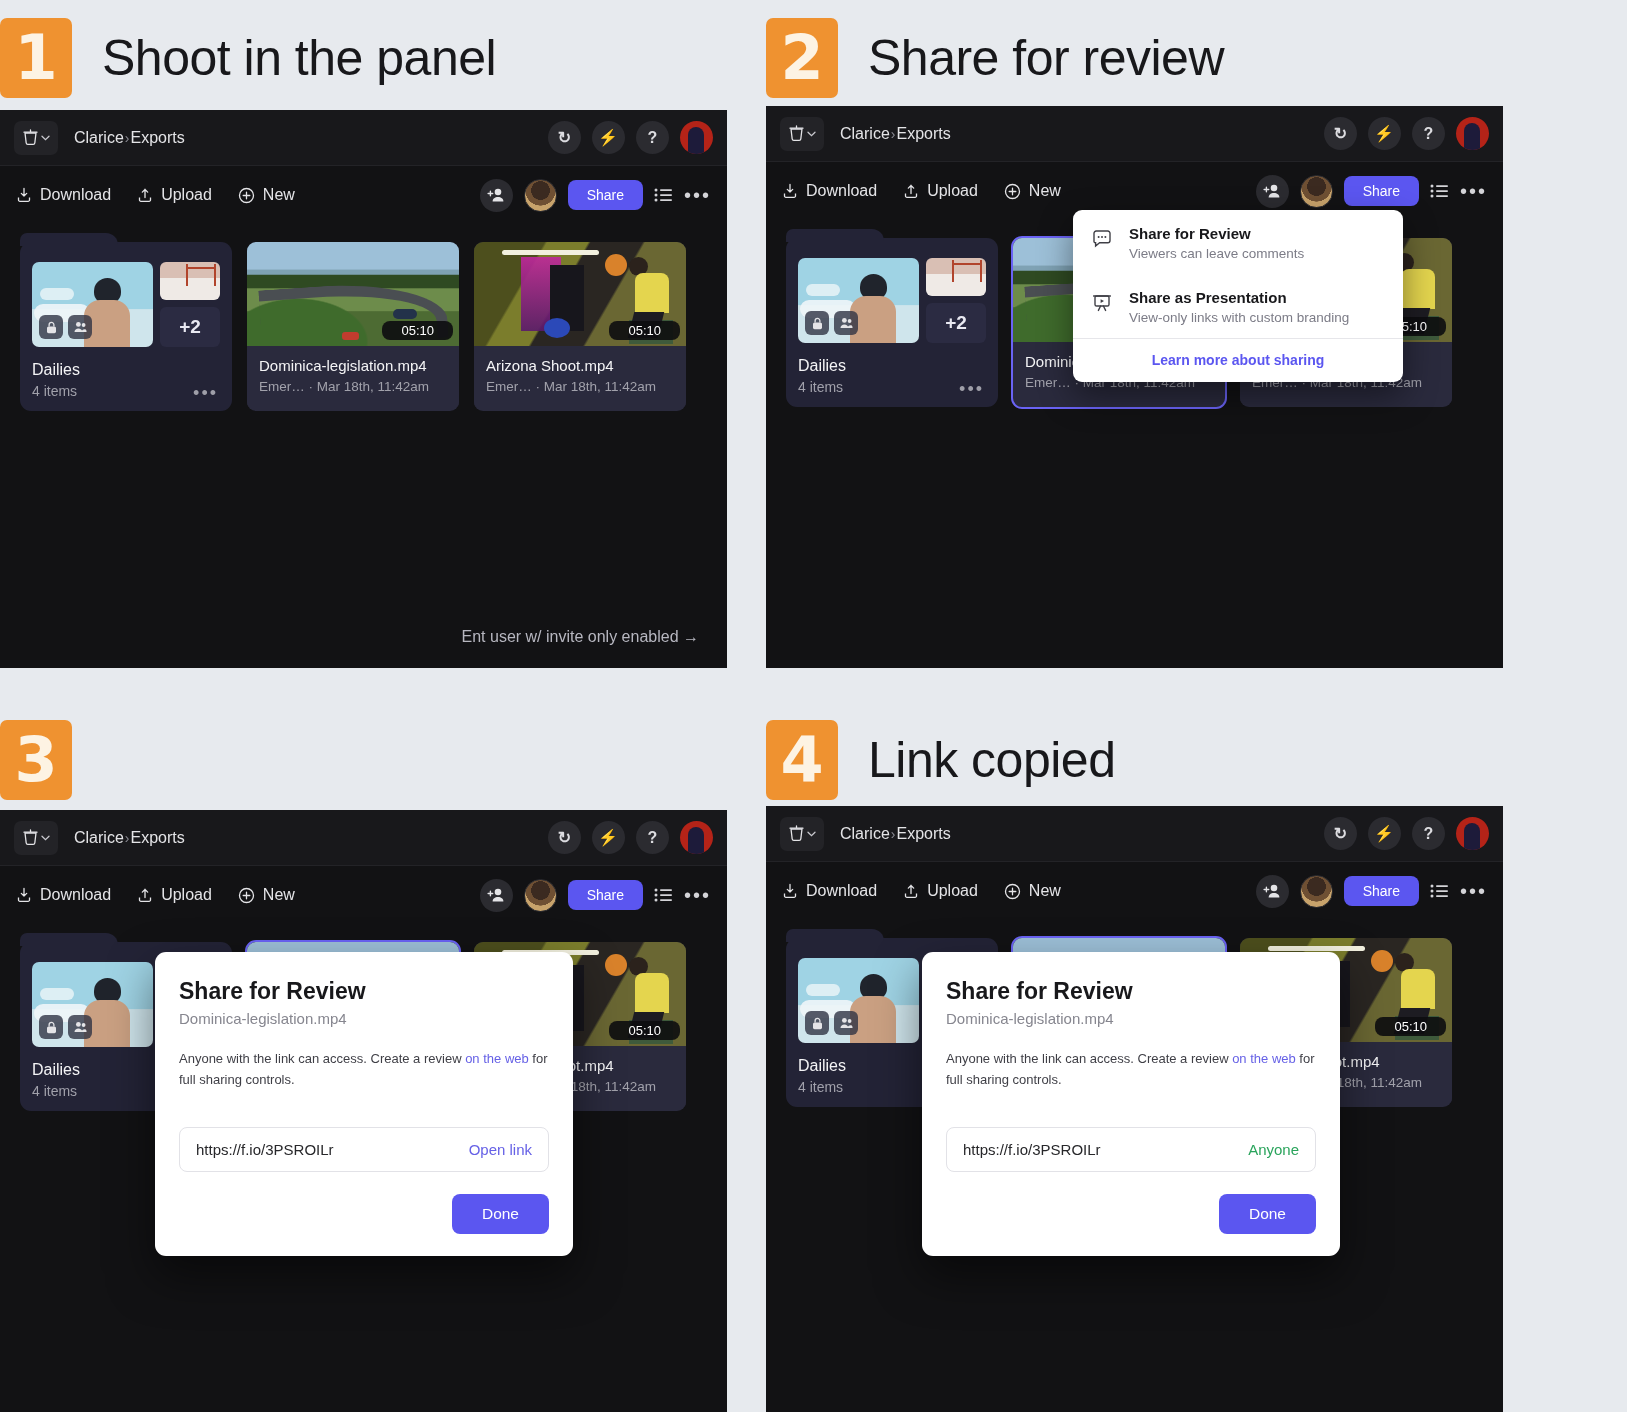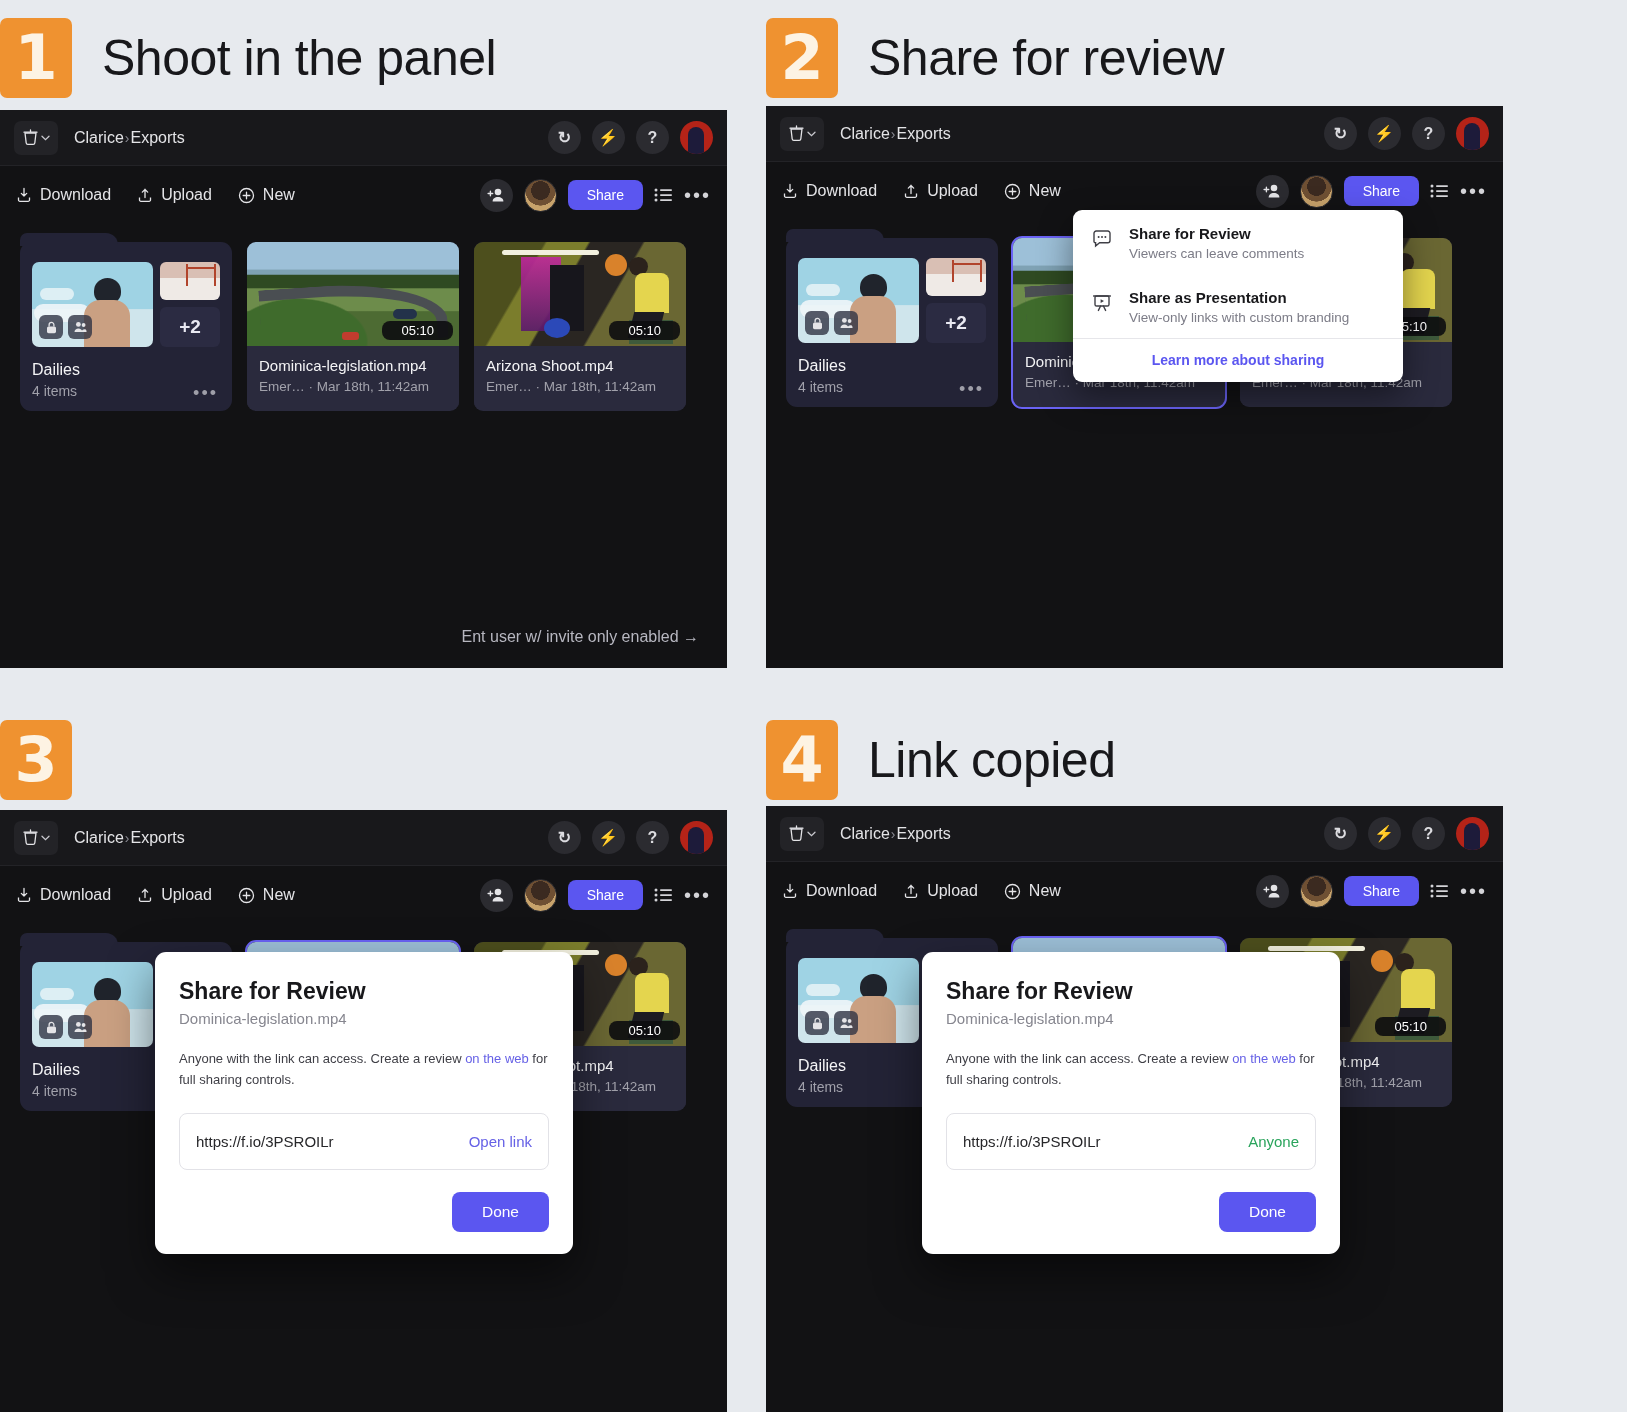--- a/index.html
+++ b/index.html
@@ -146,22 +146,22 @@
   .dd-sep { height:1px; background:#e6e6ea; }
   .dd-learn { text-align:center; padding:13px 0 14px; color:#5b56f0; font-size:14px; font-weight:600; }
 
   
   .modal { position:absolute; background:#fff; border-radius:11px; width:418px;
            box-shadow:0 20px 46px rgba(0,0,0,.5); padding:26px 24px 22px 24px; }
   .m-title { font-size:23px; font-weight:700; color:#18181b; }
   .m-file { font-size:15px; color:#86868f; margin-top:5px; }
   .m-body { font-size:13px; color:#3f3f46; line-height:1.6; margin-top:22px; }
   .m-body a { color:#6661e6; text-decoration:none; }
-  .m-field { margin-top:22px; display:flex; align-items:center; border:1px solid #e2e2e7;
-             border-radius:8px; padding:19px 16px; background:#fff; }
+  .m-field { margin-top:36px; display:flex; align-items:center; border:1px solid #e2e2e7;
+             border-radius:8px; padding:13px 16px; background:#fff; }
   .m-url { font-size:15px; color:#27272a; }
   .m-copy { margin-left:auto; font-size:15px; color:#6661e6; cursor:pointer; }
   .m-copy.done { color:#2aa45c; }
   .m-foot { display:flex; justify-content:flex-end; margin-top:22px; }
   .donebtn { background:#5b56f0; color:#fff; border:none; border-radius:8px;
              font-size:15.5px; padding:11px 30px; font-family:inherit; cursor:pointer; }
 </style>
 </head>
 <body>
 

